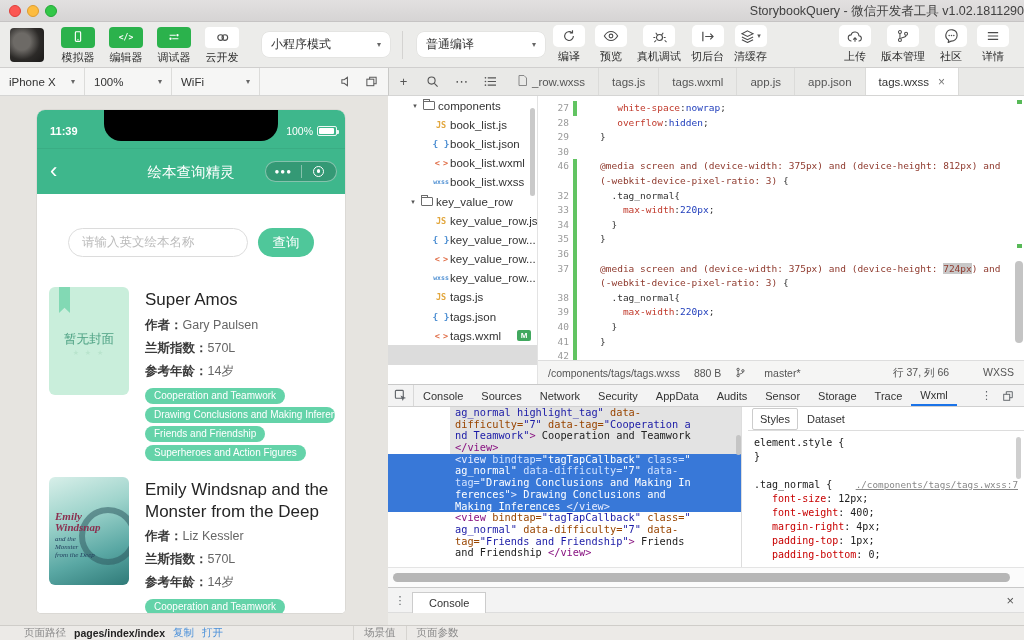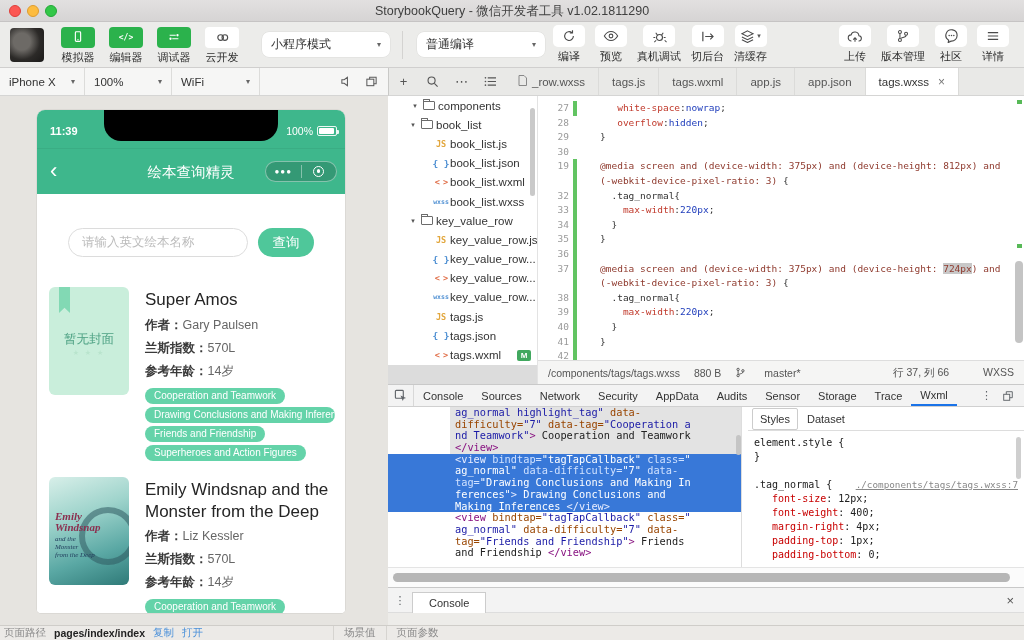--- a/index.html
+++ b/index.html
@@ -7,21 +7,21 @@
   body{font-family:"Liberation Sans","DejaVu Sans",sans-serif;background:#e6e4e0;-webkit-font-smoothing:antialiased}
   .mono{font-family:"DejaVu Sans Mono","Liberation Mono",monospace}
   .window{position:relative;width:1024px;height:640px;overflow:hidden;background:#e6e4e0}
 
   
   .titlebar{position:absolute;left:0;top:0;width:1024px;height:22px;background:linear-gradient(#e2e0e0,#d6d4d4);border-bottom:1px solid #c6c4c4}
   .tl{position:absolute;top:5px;width:12px;height:12px;border-radius:50%}
   .tl.r{left:9px;background:#fc5753;border:.5px solid #df3e3a}
   .tl.y{left:27px;background:#fdbc40;border:.5px solid #de9c30}
   .tl.g{left:45px;background:#33c748;border:.5px solid #24a838}
-  .wtitle{position:absolute;left:0;right:0;top:0;height:30px;line-height:22px;text-align:center;font-size:12.5px;color:#404040}
+  .wtitle{position:absolute;left:0;right:0;top:0;height:30px;line-height:22px;text-align:right;font-size:12.5px;color:#404040}
 
   
   .toolbar{position:absolute;left:0;top:22px;width:1024px;height:46px;background:#ececea;border-bottom:1px solid #d0cfce;display:flex;align-items:center;padding:0 10px}
   .avatar{width:34px;height:34px;border-radius:4px;background:radial-gradient(circle at 35% 40%,#6d6a66 0 28%,#2c2a28 60%,#1a1918);margin-right:10px;flex:none}
   .tbtn{flex:none;text-align:center;margin:0 3px;padding:2px 4px 0}
   .tbtn .pill{width:34px;height:21px;border-radius:4px;margin:0 auto;display:flex;align-items:center;justify-content:center}
   .tbtn .pill.green{background:#2bb24c;color:#fff}
   .tbtn .pill.white{background:#fff;color:#4a4a4a}
   .tbtn .lbl{font-size:11px;color:#2e2e2e;margin-top:2px;white-space:nowrap}
   .tsel{flex:none;width:128px;height:25px;background:#fff;border-radius:7px;margin-left:16px;display:flex;align-items:center;justify-content:space-between;padding:0 9px;font-size:12px;color:#333;box-shadow:0 0 0 .5px #dcdcda}
@@ -484,27 +484,20 @@
   <div class="rightpane">
 
     <div class="tree" id="tree">
         <div class="titem" style="padding-left: 22px;">
           <span class="arr">▾</span>
           <span class="fic">
             <span class="fold"></span>
           </span>
           <span>components</span>
         </div>
-        <div class="titem" style="padding-left: 20px;">
-          <span class="arr">▾</span>
-          <span class="fic">
-            <span class="fold"></span>
-          </span>
-          <span>book_list</span>
-        </div>
         <div class="titem" style="padding-left: 34px;">
           <span class="arr"></span>
           <span class="fic">
             <span class="fi fi-js">JS</span>
           </span>
           <span>book_list.js</span>
         </div>
         <div class="titem" style="padding-left: 34px;">
           <span class="arr"></span>
           <span class="fic">
@@ -588,21 +581,21 @@
         </div>
         <div class="treescroll"></div>
       </div>
 
     <div class="editor mono">
       <div id="code" style="padding-top:5px">
           <div class="cl"><span class="gbar"></span><span class="ln">27</span><span class="ct"><span class="prop">   white-space</span><span class="pun">:</span><span class="val">nowrap</span><span class="pun">;</span></span></div>
           <div class="cl"><span class="ln">28</span><span class="ct"><span class="prop">   overflow</span><span class="pun">:</span><span class="val">hidden</span><span class="pun">;</span></span></div>
           <div class="cl"><span class="ln">29</span><span class="ct"><span class="pun">}</span></span></div>
           <div class="cl"><span class="ln">30</span><span class="ct"></span></div>
-          <div class="cl"><span class="gbar"></span><span class="ln">19</span><span class="ct"><span class="at">@media screen and (device-width: 375px) and (device-height: 812px) and</span></span></div>
+          <div class="cl"><span class="gbar"></span><span class="ln">46</span><span class="ct"><span class="at">@media screen and (device-width: 375px) and (device-height: 812px) and</span></span></div>
           <div class="cl"><span class="gbar"></span><span class="ln"></span><span class="ct"><span class="at">(-webkit-device-pixel-ratio: 3) </span><span class="pun">{</span></span></div>
           <div class="cl"><span class="gbar"></span><span class="ln">32</span><span class="ct"><span class="sel">  .tag_normal</span><span class="pun">{</span></span></div>
           <div class="cl"><span class="gbar"></span><span class="ln">33</span><span class="ct"><span class="prop">    max-width</span><span class="pun">:</span><span class="val">220px</span><span class="pun">;</span></span></div>
           <div class="cl"><span class="gbar"></span><span class="ln">34</span><span class="ct"><span class="pun">  }</span></span></div>
           <div class="cl"><span class="gbar"></span><span class="ln">35</span><span class="ct"><span class="pun">}</span></span></div>
           <div class="cl"><span class="gbar"></span><span class="ln">36</span><span class="ct"></span></div>
           <div class="cl"><span class="gbar"></span><span class="ln">37</span><span class="ct"><span class="at">@media screen and (device-width: 375px) and (device-height: </span><span class="at hl">724px</span><span class="at">) and</span></span></div>
           <div class="cl"><span class="gbar"></span><span class="ln"></span><span class="ct"><span class="at">(-webkit-device-pixel-ratio: 3) </span><span class="pun">{</span></span></div>
           <div class="cl"><span class="gbar"></span><span class="ln">38</span><span class="ct"><span class="sel">  .tag_normal</span><span class="pun">{</span></span></div>
           <div class="cl"><span class="gbar"></span><span class="ln">39</span><span class="ct"><span class="prop">    max-width</span><span class="pun">:</span><span class="val">220px</span><span class="pun">;</span></span></div>
@@ -708,21 +701,21 @@
       <div class="drawer">
         <span class="kebab">⋮</span>
         <span class="ctab">Console</span>
         <span class="dx">×</span>
       </div>
       <div class="dtempty"></div>
     </div>
   </div>
 
   <div class="statusbar">
-    <span class="g" style="margin-left:4px">页面路径</span>
+    <span class="g" style="margin-left:24px">页面路径</span>
     <span class="p">pages/index/index</span>
     <span class="lnk">复制</span>
     <span class="lnk">打开</span>
     <span class="ssep" style="margin-left:130px"></span>
     <span class="g">场景值</span>
     <span class="ssep"></span>
     <span class="g">页面参数</span>
   </div>
 
 </div>

